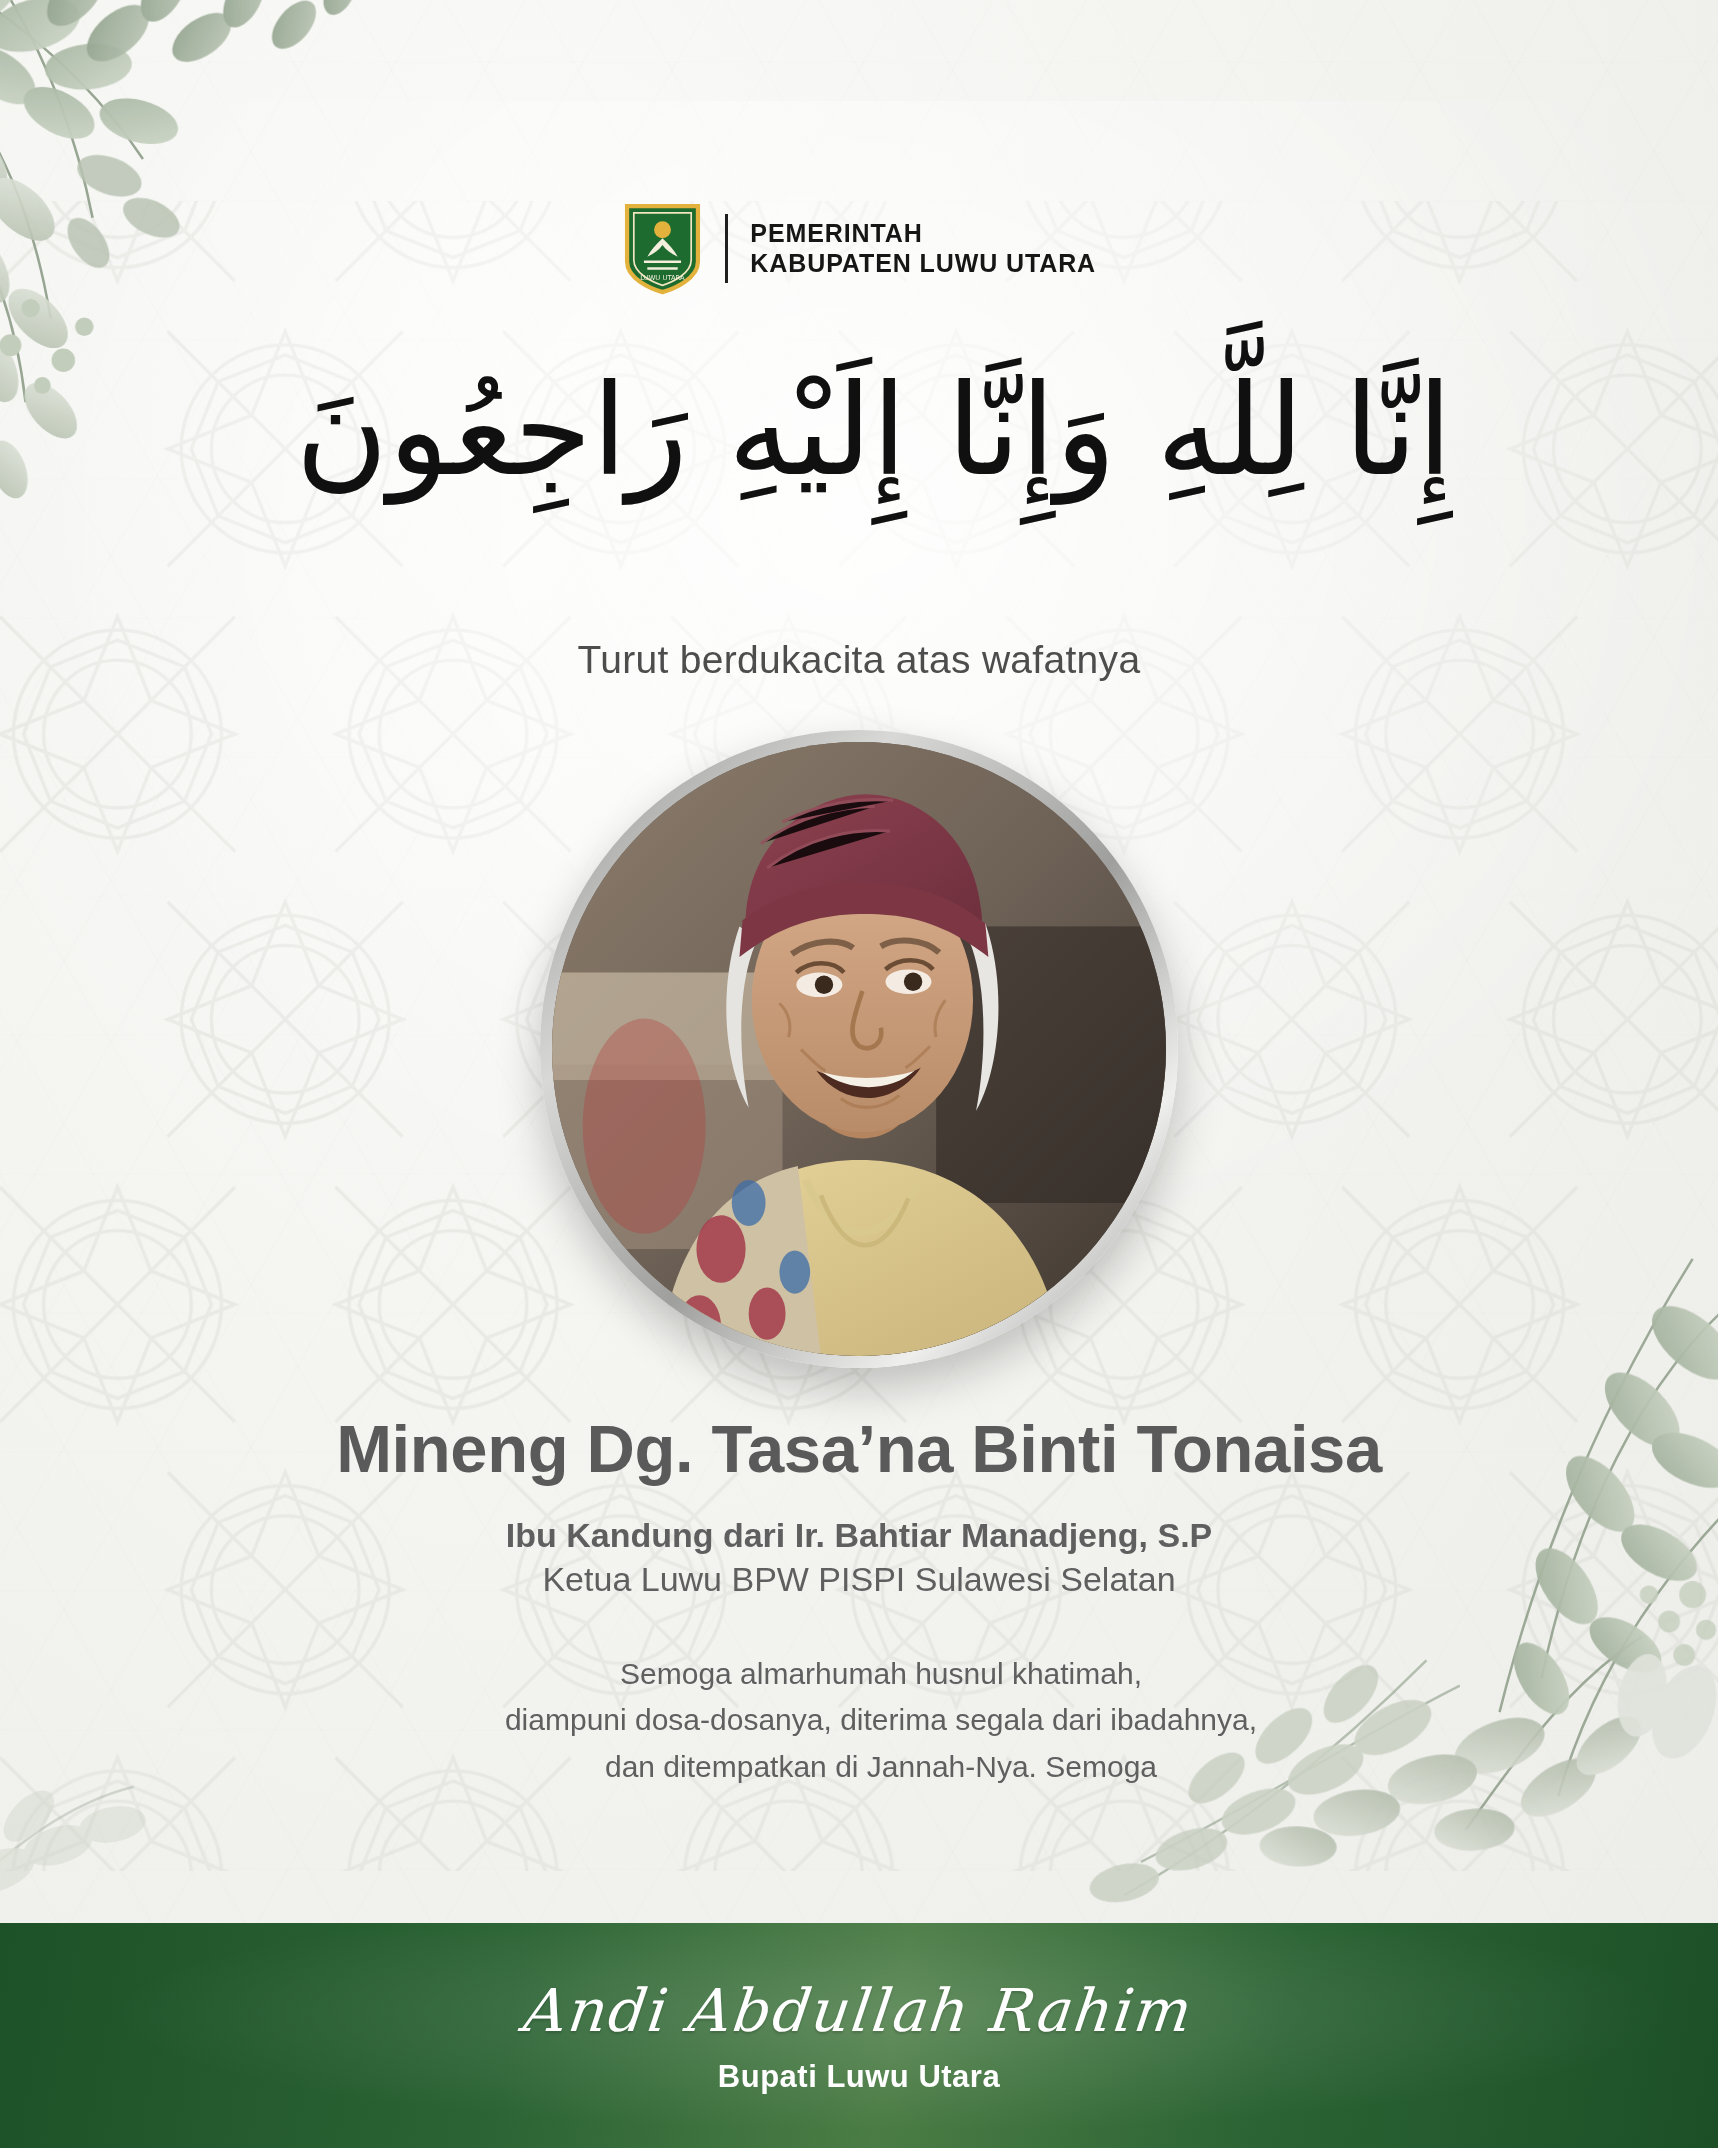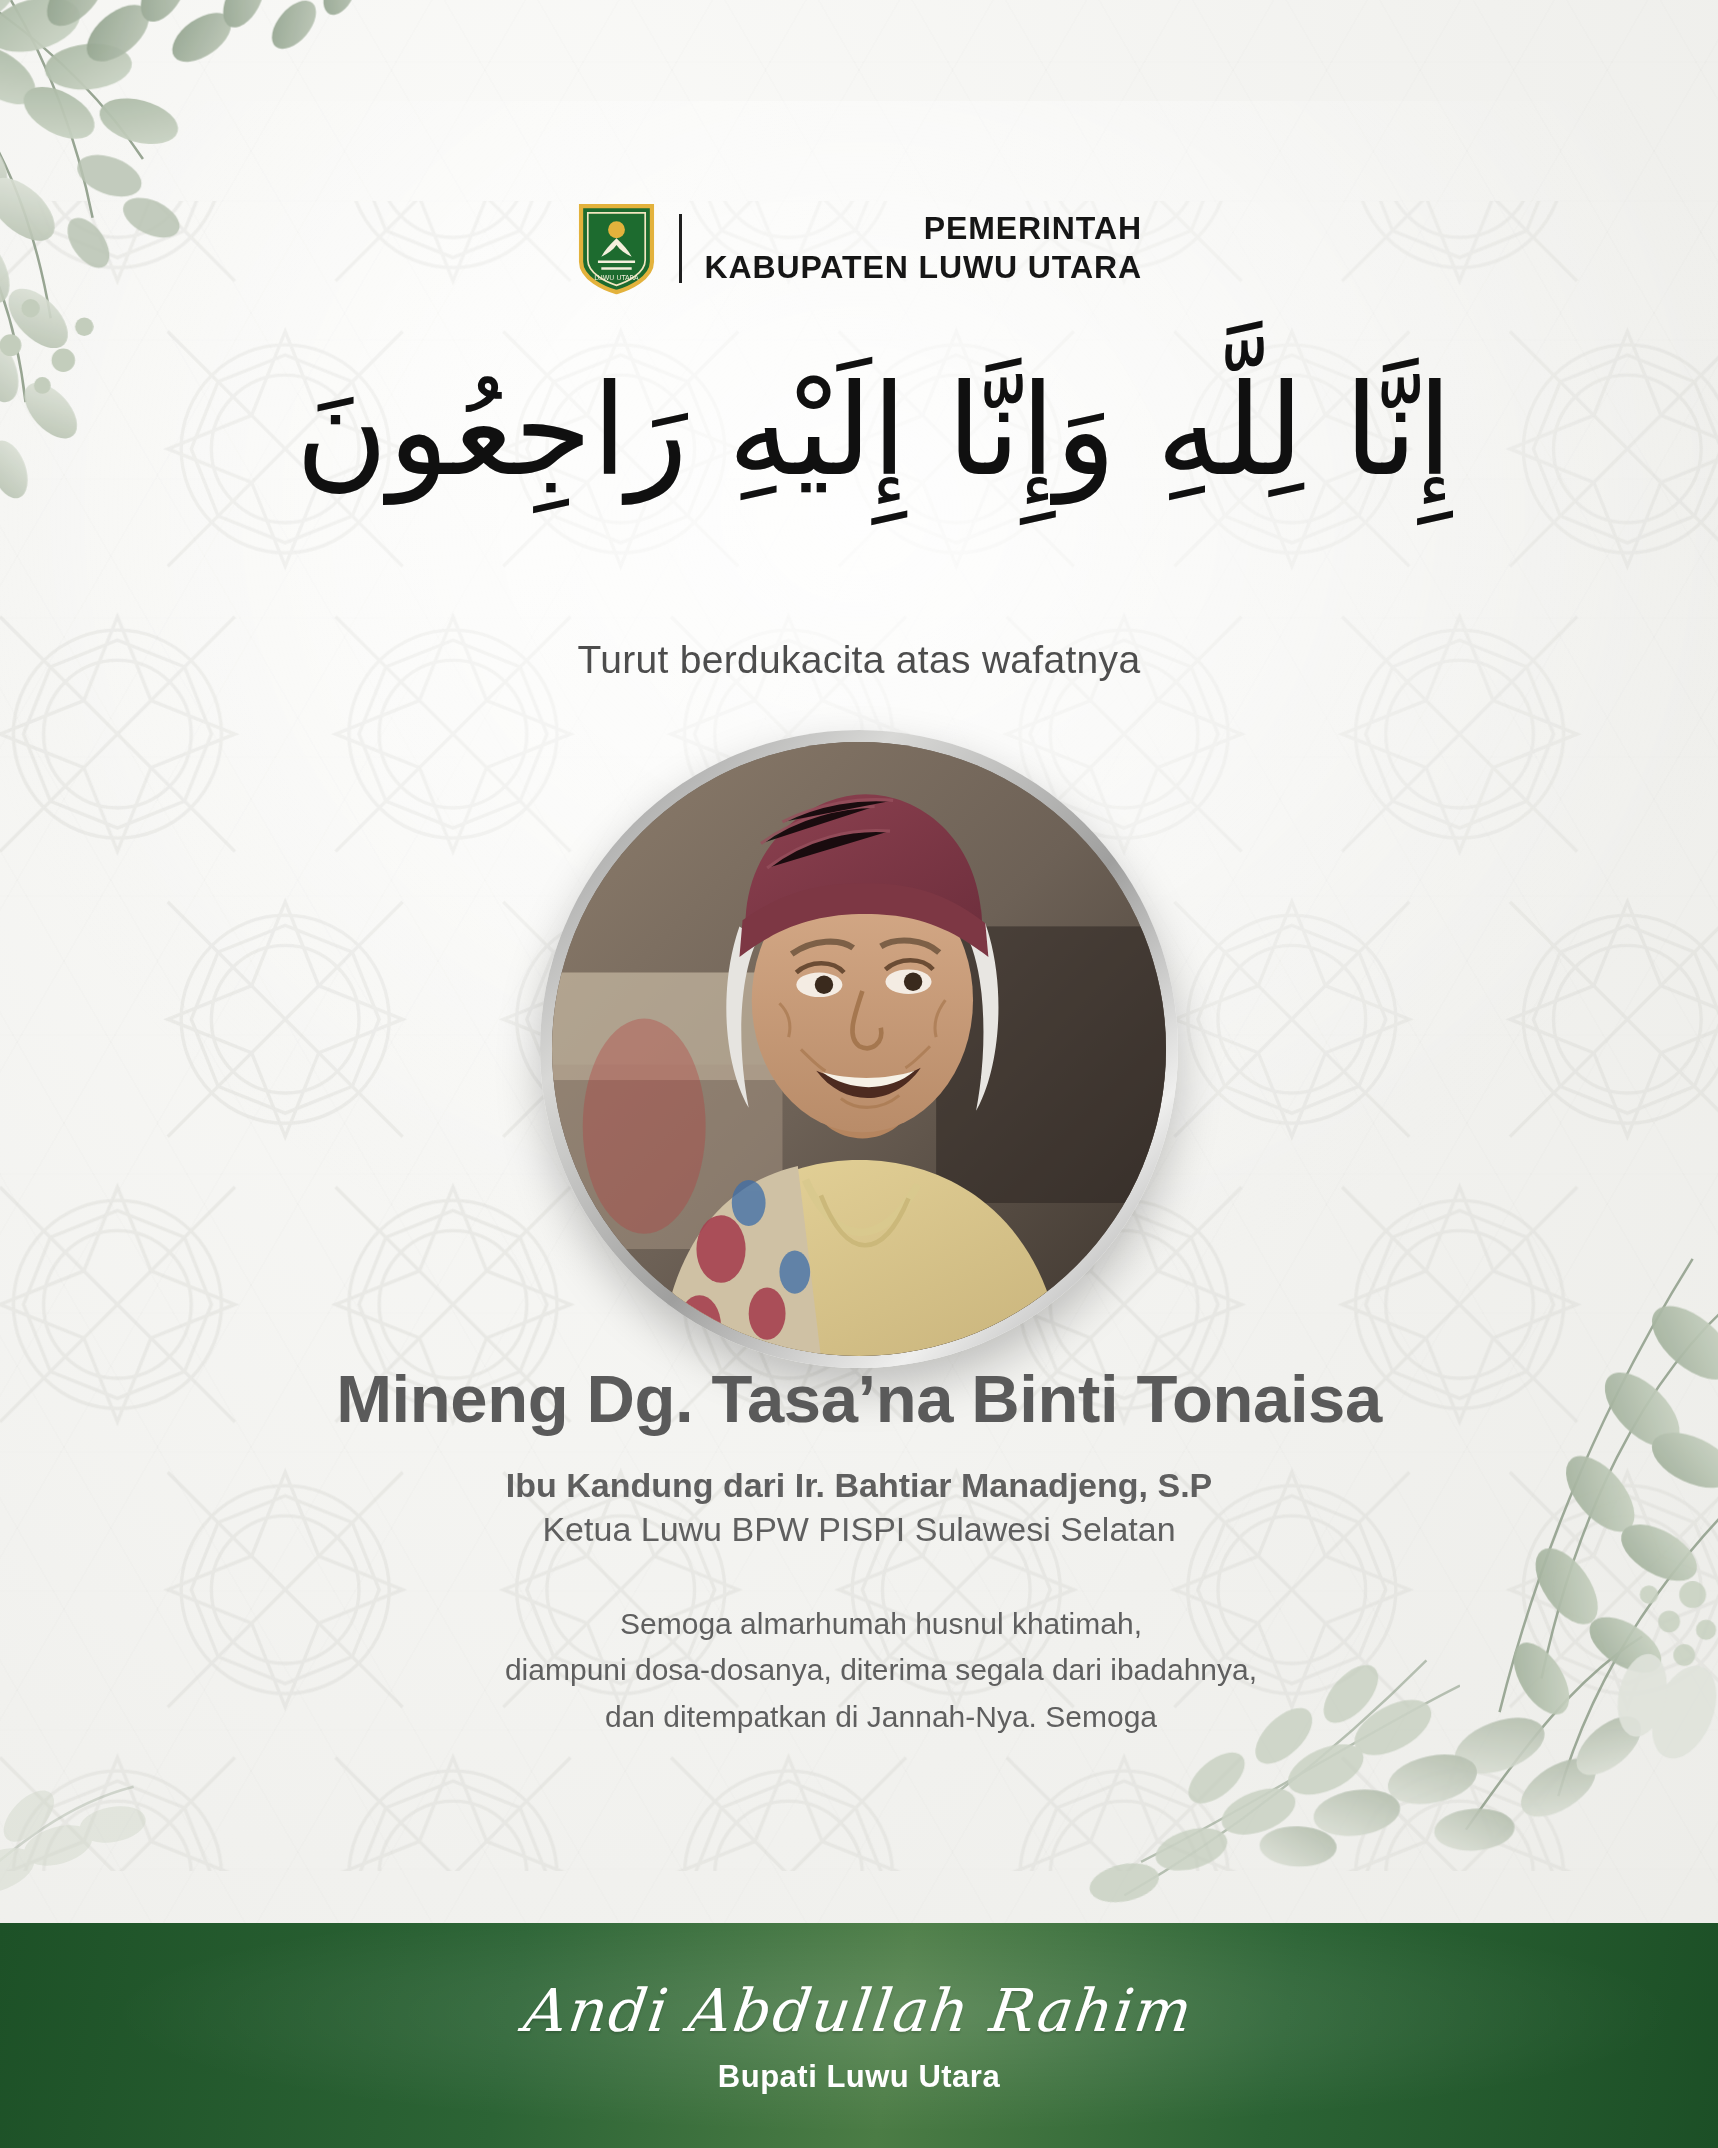--- a/index.html
+++ b/index.html
@@ -53,21 +53,21 @@
 
   
   .header {
     position:absolute; top:201px; left:0; right:0;
     display:flex; align-items:center; justify-content:center; gap:22px;
   }
   .crest { width:81px; height:94px; position:relative; }
   .divider-v { width:3.4px; height:69px; background:#1f1f1f; }
   .gov-text { line-height:1.22; }
   .gov-text div {
-    font-size:32px; font-weight:bold; letter-spacing:0.9px; color:#161616;text-align:right;
+    font-size:25px; font-weight:bold; letter-spacing:0.9px; color:#161616;
   }
 
   
   .calligraphy {
     position:absolute; top:336px; left:0; right:0;
     text-align:center;
   }
   .calligraphy .ar {
     font-family:"DejaVu Sans", sans-serif;
     direction:rtl;
@@ -96,21 +96,21 @@
     background:linear-gradient(135deg,#8d8d8d 0%,#d8d8d6 28%,#9f9f9e 55%,#efefee 78%,#8a8a8a 100%);
     box-shadow:0 20px 45px rgba(0,0,0,0.22);
   }
   .photo {
     width:100%; height:100%; border-radius:50%; overflow:hidden; position:relative;
     background:#6e6257;
   }
   .photo svg { position:absolute; inset:0; width:100%; height:100%; }
 
   
-  .name-block { position:absolute; top:1360px; left:0; right:0; text-align:center; }
+  .name-block { position:absolute; top:1410px; left:0; right:0; text-align:center; }
   .deceased-name {
     font-size:67px; font-weight:bold; color:#5a5a5a; letter-spacing:-0.4px;
   }
   .rel1 {
     margin-top:28.5px; font-size:34px; font-weight:bold; color:#5f5f5f;
   }
   .rel2 {
     margin-top:5px; font-size:34px; color:#5f5f5f;
   }
   .prayer {

